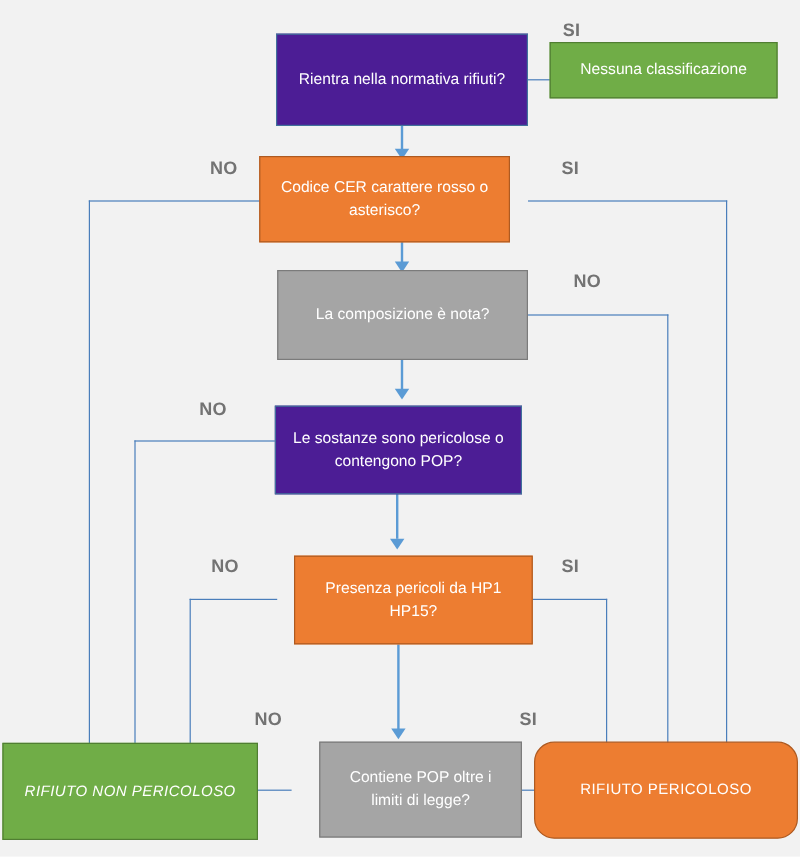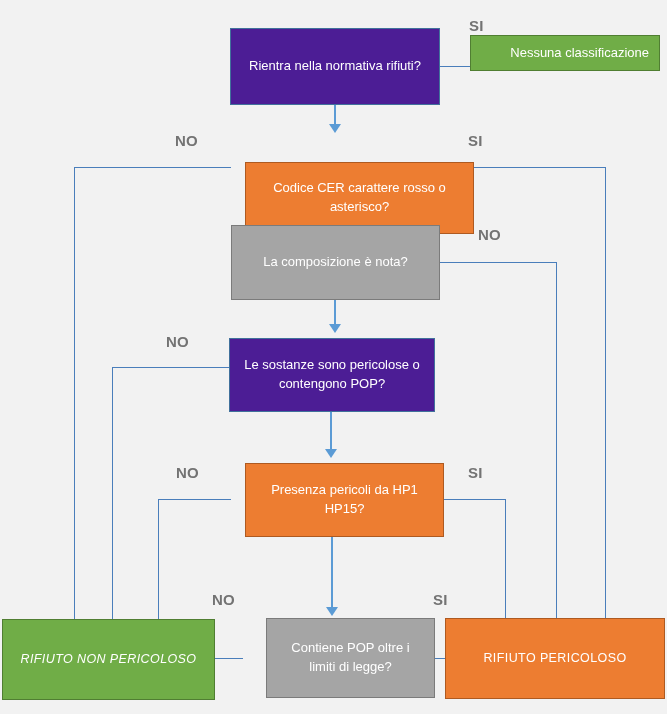--- a/index.html
+++ b/index.html
@@ -115,25 +115,25 @@
   <div class="arrowhead" style="left:326px; top:607px;"></div>
 
   <div class="hline" style="left:215px; top:658px; width:28px;"></div>
 
   <div class="hline" style="left:411px; top:658px; width:34px;"></div>
 
   <div class="node node-blue" style="left:230px; top:28px; width:210px; height:77px;">
     <span class="node-label">Rientra nella normativa rifiuti?</span>
   </div>
 
-  <div class="node node-green" style="left:470px; top:35px; width:190px; height:36px;justify-content:flex-end;">
+  <div class="node node-green" style="left:458px; top:35px; width:190px; height:47px;">
     <span class="node-label">Nessuna classificazione</span>
   </div>
 
-  <div class="node node-orange" style="left:245px; top:130px; width:229px; height:72px;margin-top:32px;">
+  <div class="node node-orange" style="left:216px; top:130px; width:209px; height:72px;">
     <span class="node-label">Codice CER carattere rosso o asterisco?</span>
   </div>
 
   <div class="node node-gray" style="left:231px; top:225px; width:209px; height:75px;">
     <span class="node-label">La composizione è nota?</span>
   </div>
 
   <div class="node node-blue" style="left:229px; top:338px; width:206px; height:74px;">
     <span class="node-label">Le sostanze sono pericolose o contengono POP?</span>
   </div>
@@ -143,21 +143,21 @@
   </div>
 
   <div class="node node-green" style="left:2px; top:619px; width:213px; height:81px; font-size:12.5px; letter-spacing:0.4px;font-style:italic;">
     <span class="node-label">RIFIUTO NON PERICOLOSO</span>
   </div>
 
   <div class="node node-gray" style="left:242px; top:618px; width:169px; height:80px;margin-left:24px;">
     <span class="node-label">Contiene POP oltre i limiti di legge?</span>
   </div>
 
-  <div class="node node-orange" style="left:445px; top:618px; width:220px; height:81px; font-size:12.5px; letter-spacing:0.4px;">
+  <div class="node node-orange" style="left:445px; top:618px; width:220px; height:81px; font-size:12.5px; letter-spacing:0.4px;border-radius:17px;">
     <span class="node-label">RIFIUTO PERICOLOSO</span>
   </div>
 
   <div class="edge-label" style="left:469px; top:17px;">SI</div>
 
   <div class="edge-label" style="left:175px; top:132px;">NO</div>
 
   <div class="edge-label" style="left:468px; top:132px;">SI</div>
 
   <div class="edge-label" style="left:478px; top:226px;">NO</div>

